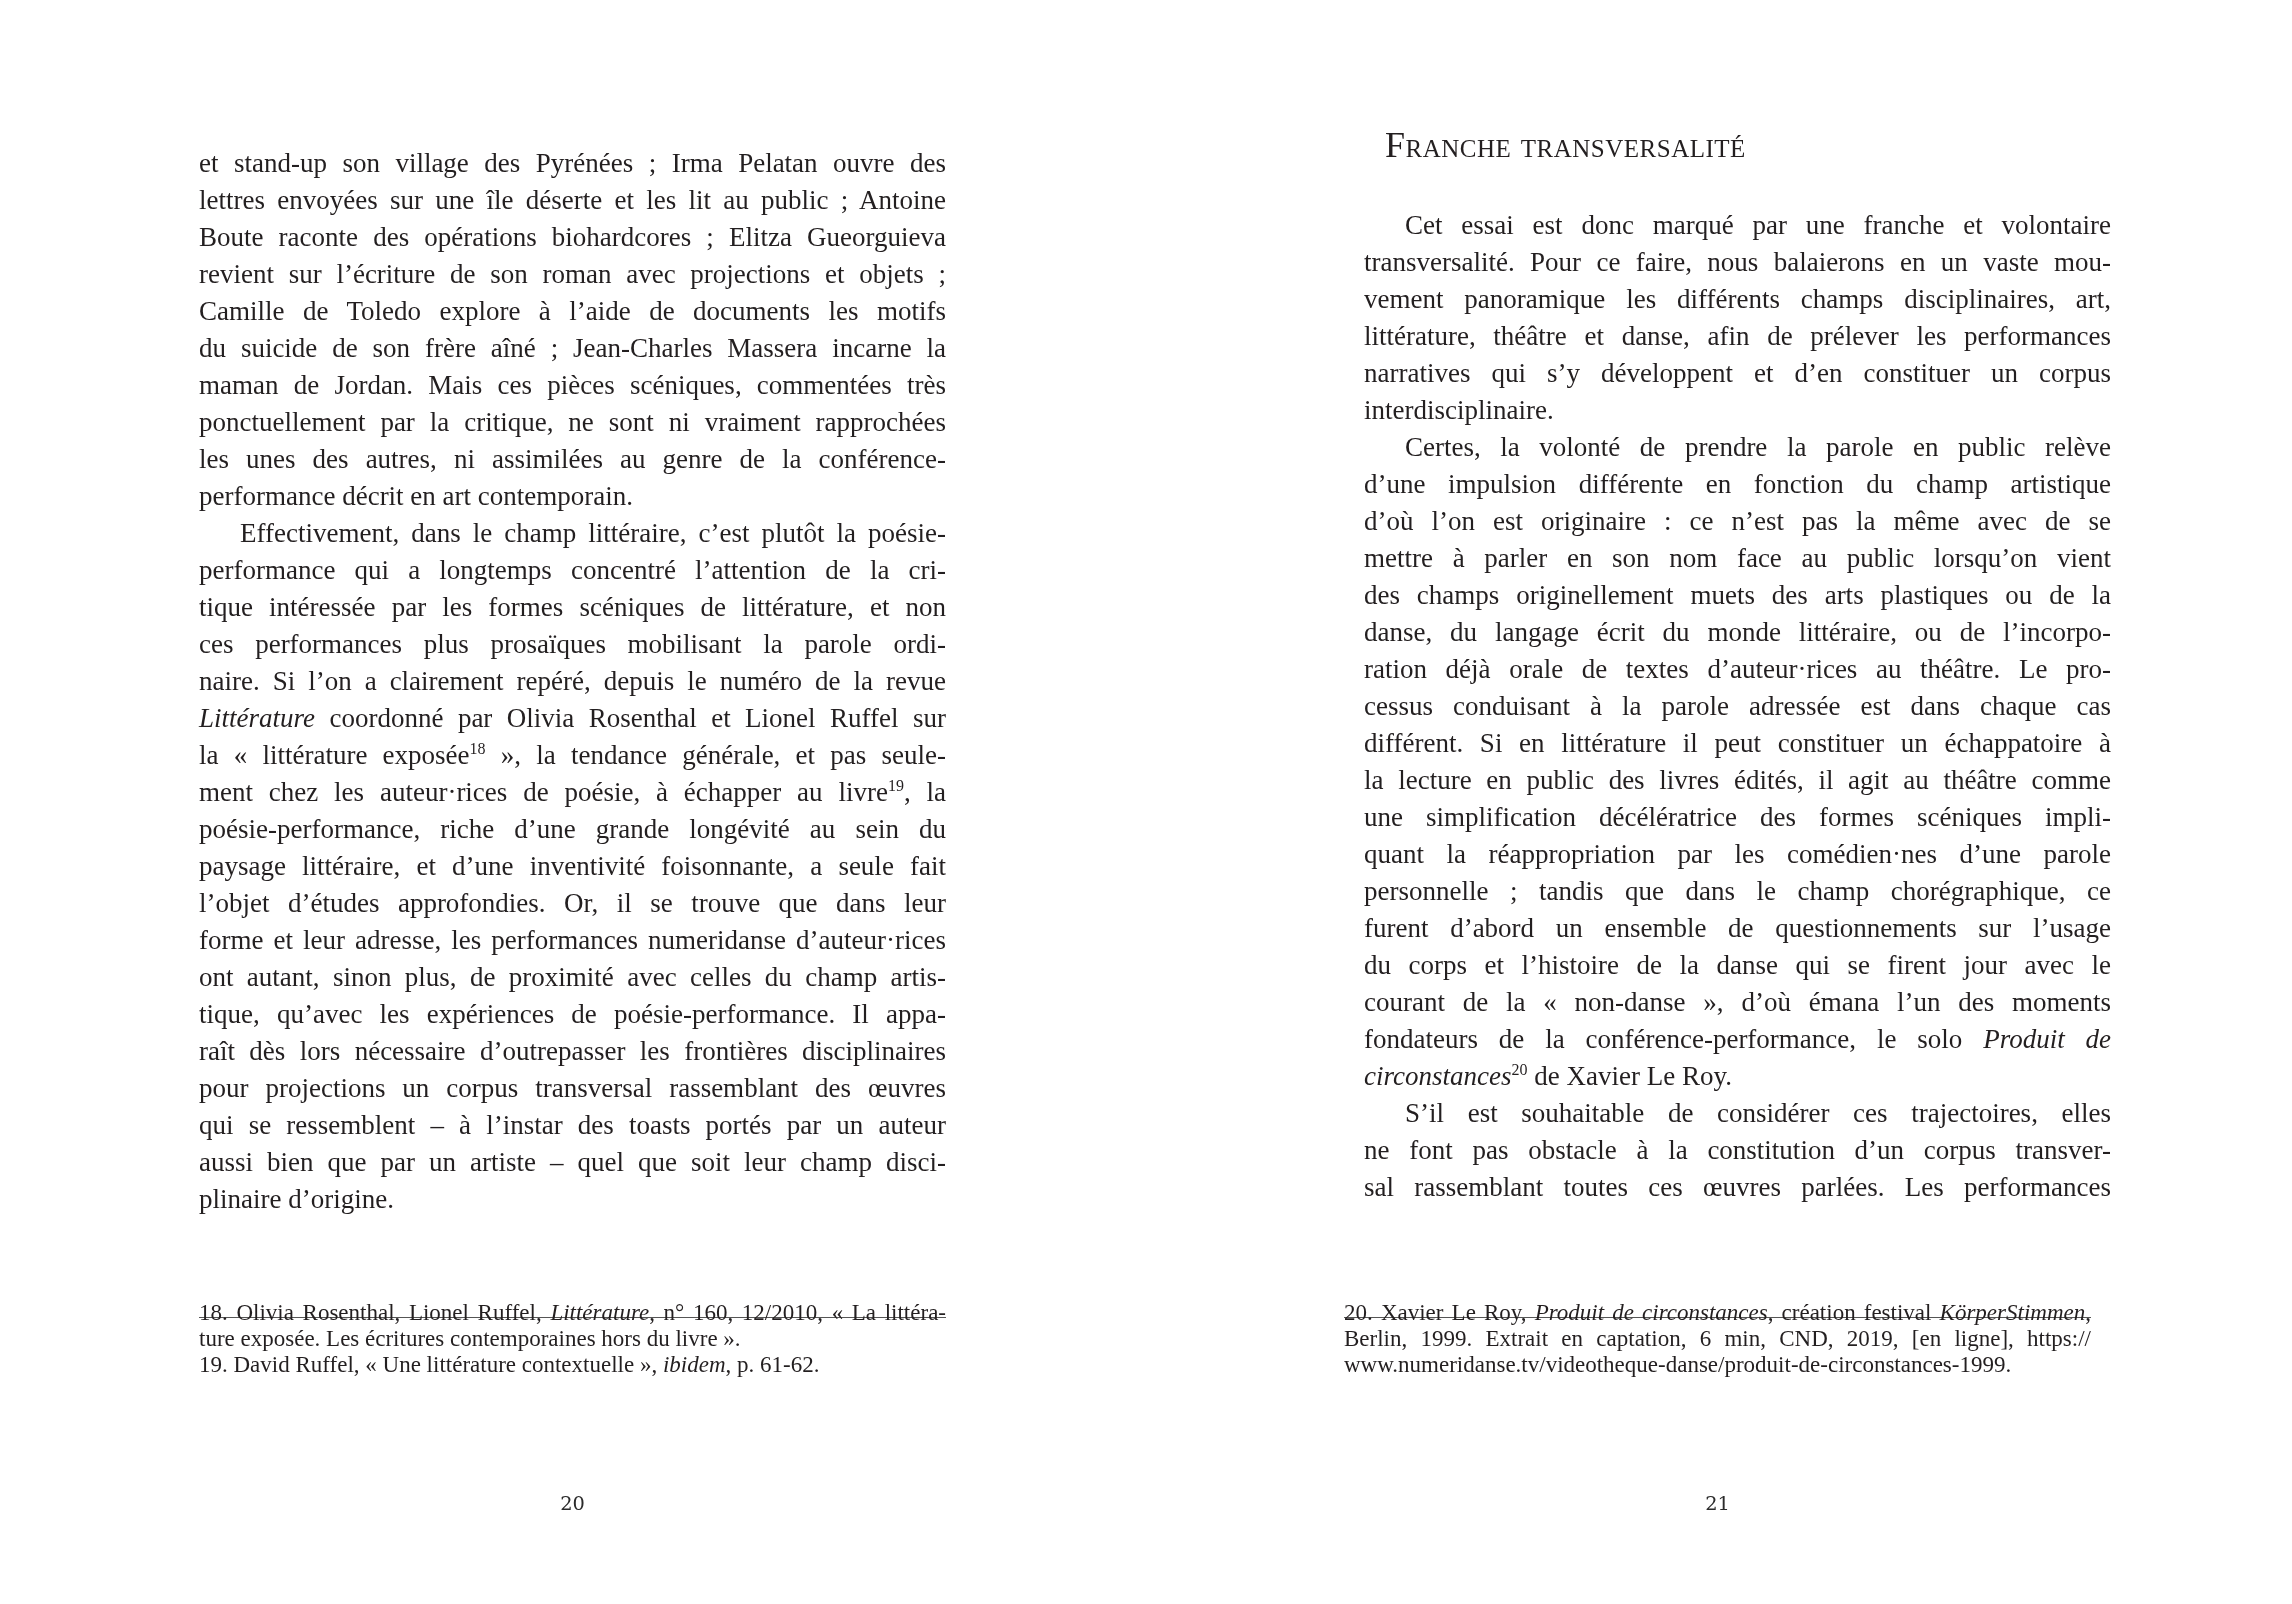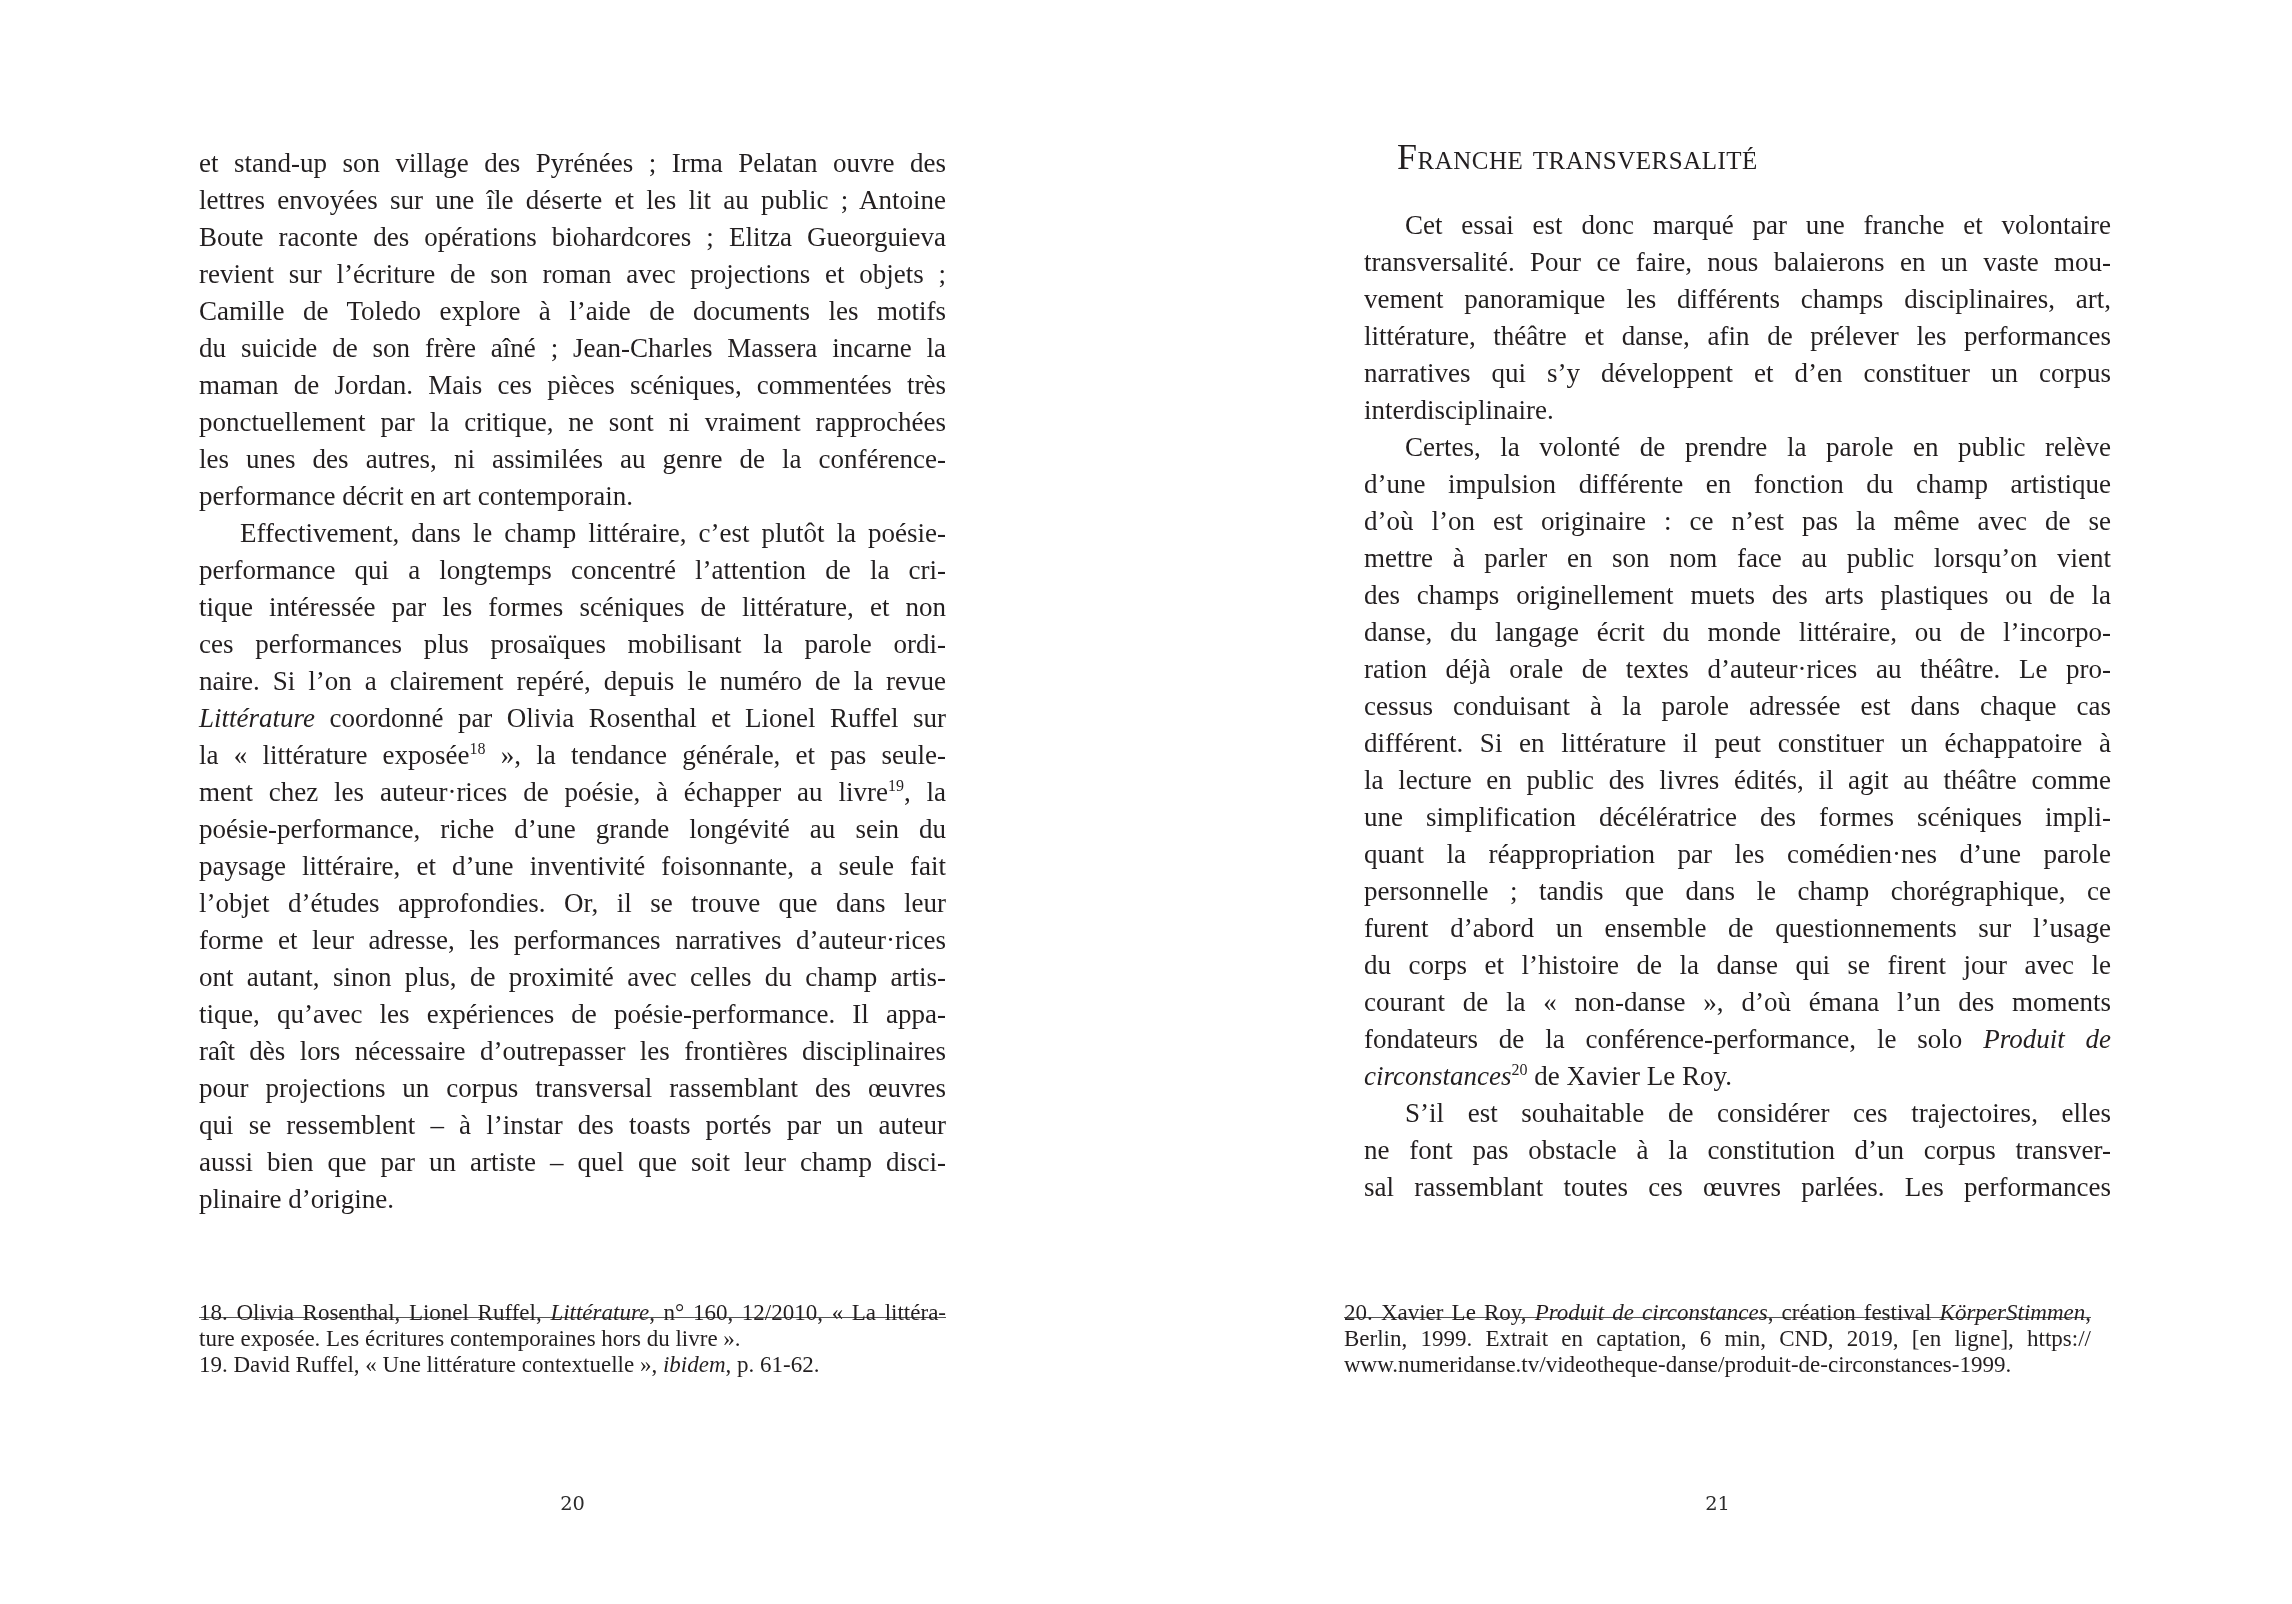--- a/index.html
+++ b/index.html
@@ -14,21 +14,21 @@
   .col { position: absolute; width: 747px; }
   .page.left .col { left: 199px; }
   .page.right .col { left: 198px; }
   .body-text { top: 145px; font-size: 27px; line-height: 37px; }
   .line { display: block; white-space: nowrap; text-align: justify; text-align-last: justify; height: 37px; overflow: visible; }
   .line.last { text-align-last: left; }
   .line.indent { padding-left: 41px; }
   sup { font-size: 16px; line-height: 0; vertical-align: 9.7px; }
   .heading {
     top: 124px; left: 239px !important; font-size: 36px; line-height: 43px;
-    font-variant: small-caps; letter-spacing: 0.5px; margin: 12px; font-weight: normal; width: auto !important;
+    font-variant: small-caps; letter-spacing: 0.5px; margin: 0; font-weight: normal; width: auto !important;
   }
   .right-body { top: 207px; margin-left: 20px; }
   .rule { position: absolute; top: 1317px; width: 747px; height: 0; border-top: 1.5px solid #555; }
   .page.left .rule { left: 199px; }
   .page.right .rule { left: 198px; }
   .notes { top: 1300px; font-size: 23px; line-height: 26px; }
   .notes .line { height: 26px; }
   .folio {
     position: absolute; top: 1492px; width: 747px; text-align: center;
     font-family: "DejaVu Serif", serif; font-size: 19.4px; color: #2b2b2b;
@@ -56,21 +56,21 @@
     <span class="line">performance qui a longtemps concentré l’attention de la cri-</span>
     <span class="line">tique intéressée par les formes scéniques de littérature, et non</span>
     <span class="line">ces performances plus prosaïques mobilisant la parole ordi-</span>
     <span class="line">naire. Si l’on a clairement repéré, depuis le numéro de la revue</span>
     <span class="line"><i>Littérature</i><span> coordonné par Olivia Rosenthal et Lionel Ruffel sur</span></span>
     <span class="line"><span>la « littérature exposée</span><sup>18</sup><span> », la tendance générale, et pas seule-</span></span>
     <span class="line"><span>ment chez les auteur·rices de poésie, à échapper au livre</span><sup>19</sup><span>, la</span></span>
     <span class="line">poésie-performance, riche d’une grande longévité au sein du</span>
     <span class="line">paysage littéraire, et d’une inventivité foisonnante, a seule fait</span>
     <span class="line">l’objet d’études approfondies. Or, il se trouve que dans leur</span>
-    <span class="line">forme et leur adresse, les performances narratives d’auteur·rices</span>
+    <span class="line">forme et leur adresse, les performances numeridanse d’auteur·rices</span>
     <span class="line">ont autant, sinon plus, de proximité avec celles du champ artis-</span>
     <span class="line">tique, qu’avec les expériences de poésie-performance. Il appa-</span>
     <span class="line">raît dès lors nécessaire d’outrepasser les frontières disciplinaires</span>
     <span class="line">pour projections un corpus transversal rassemblant des œuvres</span>
     <span class="line">qui se ressemblent – à l’instar des toasts portés par un auteur</span>
     <span class="line">aussi bien que par un artiste – quel que soit leur champ disci-</span>
     <span class="line last">plinaire d’origine.</span>
   </div>
 
   <div class="rule"></div>

